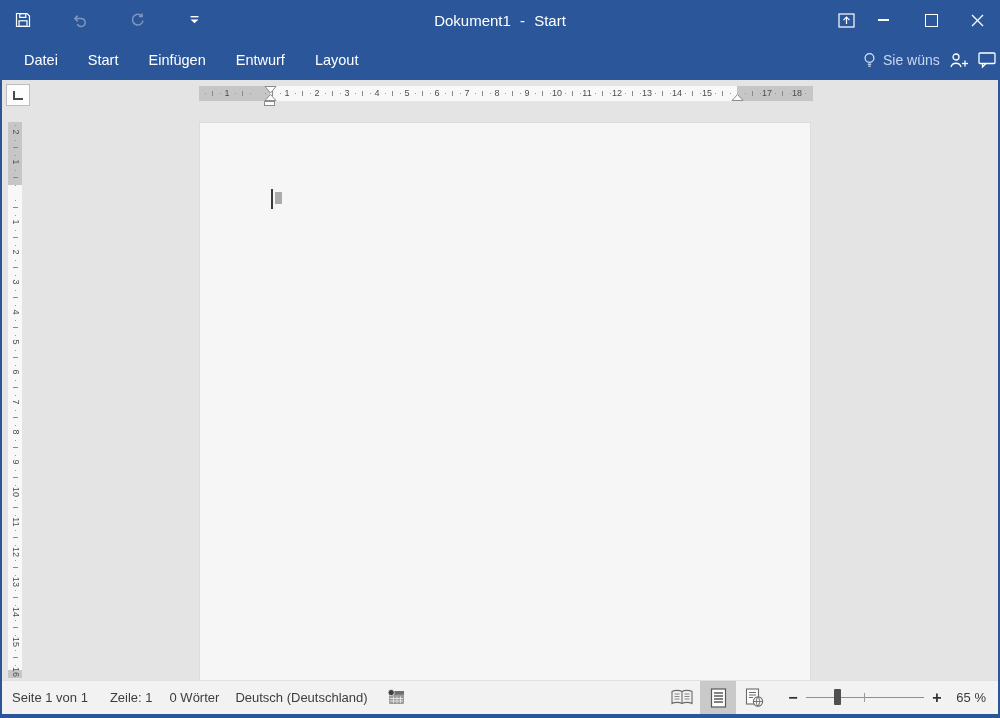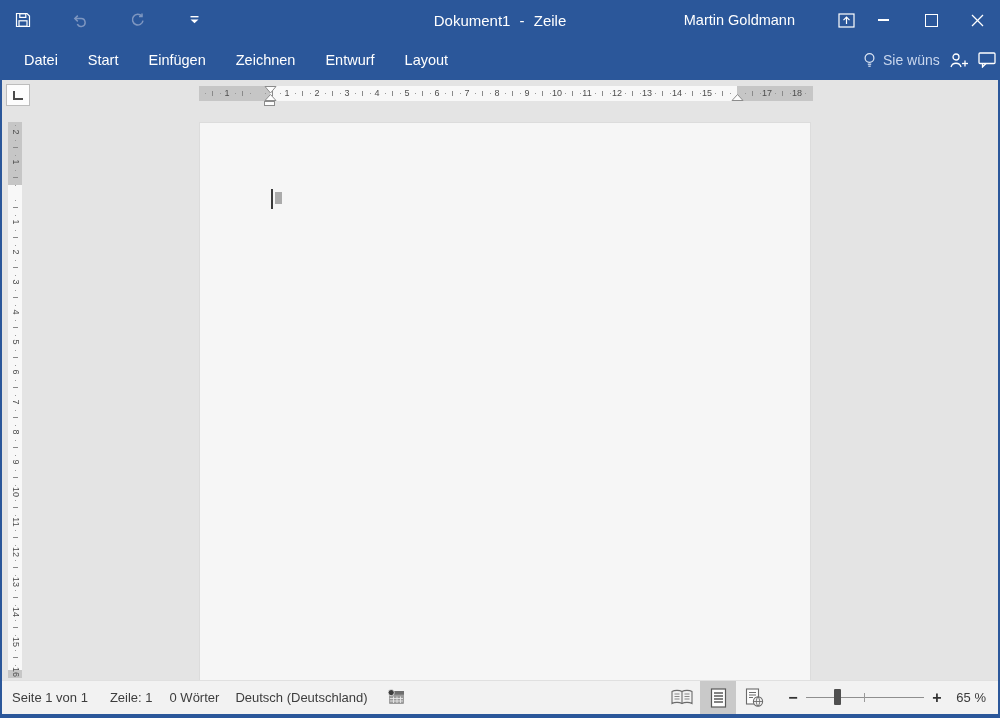--- a/index.html
+++ b/index.html
@@ -94,25 +94,22 @@
         </svg>
       </div>
       <div class="qbtn" style="margin-right:0">
         <svg width="9" height="8" viewBox="0 0 9 8" fill="#ffffff">
           <rect x="0.5" y="0" width="8" height="1.4"></rect>
             <path d="M0.5 3.4 L4.5 7.2 L8.5 3.4 Z"></path>
         </svg>
       </div>
     </div>
 
-    <div class="win-title">Dokument1 - Zeile</div>
-
-    <div class="account">
-      <span>Martin Goldmann</span>
-    </div>
+    <div class="win-title">Dokument1 - Start</div>
+
 
     <div class="ribbon-opts">
       <svg width="17" height="15" viewBox="0 0 17 15" fill="none" stroke="#ffffff" stroke-width="1.2">
         <rect x="1" y="1" width="15" height="13"></rect>
           <path d="M8.5 11 V5"></path>
           <path d="M5.5 7.2 L8.5 4.2 L11.5 7.2"></path>
       </svg>
     </div>
 
     <div class="winctl min">
@@ -126,21 +123,20 @@
         <path d="M1 1 L12 12"></path>
           <path d="M12 1 L1 12"></path>
       </svg>
     </div>
   </div>
 
   <div class="tabrow">
       <div class="rtab">Datei</div>
       <div class="rtab">Start</div>
       <div class="rtab">Einfügen</div>
-      <div class="rtab">Zeichnen</div>
       <div class="rtab">Entwurf</div>
       <div class="rtab">Layout</div>
     </div>
   <div class="tabrow-right">
     <div class="tellme">
       <svg width="15" height="16" viewBox="0 0 15 16" fill="none" stroke="#dde7f5" stroke-width="1.2">
         <circle cx="7.5" cy="6" r="4.4"></circle>
           <path d="M5.8 12.2 H9.2"></path>
           <path d="M6.3 14.2 H8.7"></path>
       </svg>

